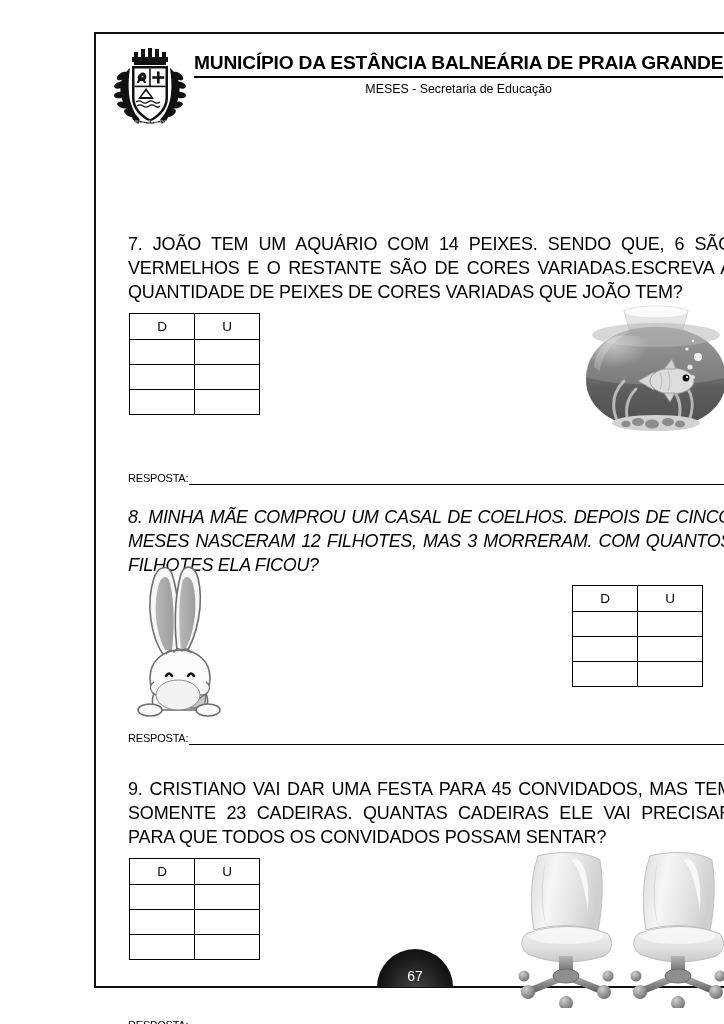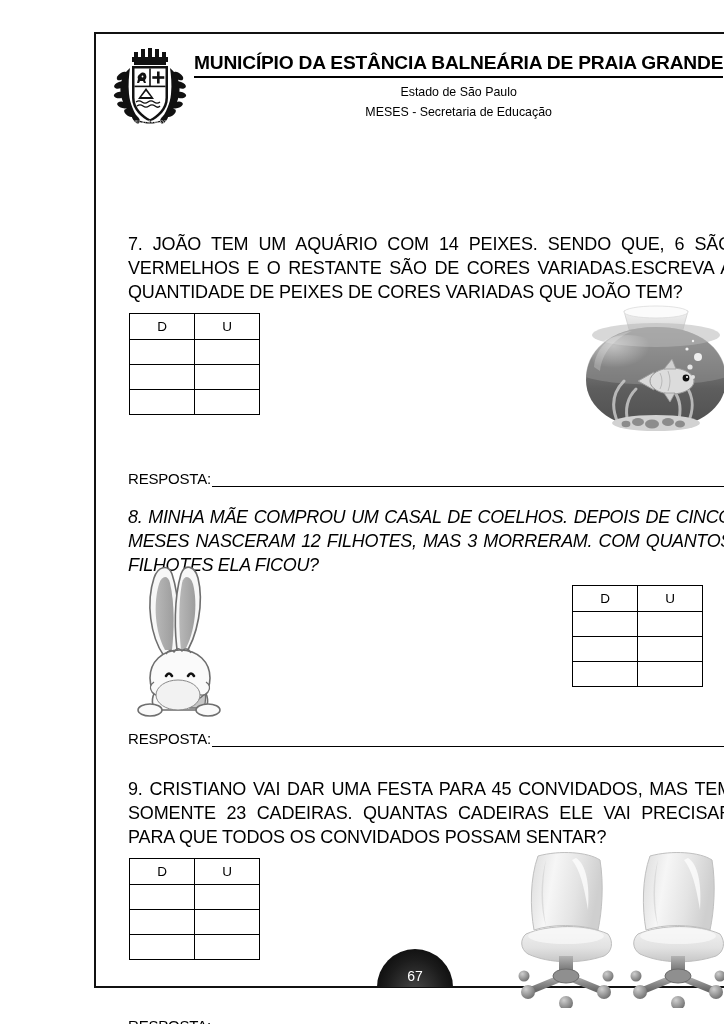--- a/index.html
+++ b/index.html
@@ -110,21 +110,21 @@
   }
   table.du-table td.hdr { height: 25px; }
 
   
   .resposta-row {
     display: flex;
     align-items: flex-end;
     width: 604px;
   }
   .resposta-label {
-    font-size: 15px;
+    font-size: 11px;
     letter-spacing: -0.2px;
     line-height: 1;
     padding-bottom: 1px;
     white-space: nowrap;
   }
   .resposta-line {
     flex: 1;
     border-bottom: 1.6px solid #000;
     height: 13px;
     margin-left: 1px;
@@ -213,21 +213,20 @@
           <path d="M24 56 q3-2.4 6 0 q3 2.4 6 0 q3-2.4 6 0 q3 2.4 6 0"></path>
           <path d="M25 60 q3-2.4 6 0 q3 2.4 6 0 q3-2.4 6 0 q3 2.4 5 0"></path>
         </g>
 
         <path d="M19 70 C27 78 49 78 57 70 C51 80 25 80 19 70 Z" fill="#111"></path>
         <text x="38" y="76.6" font-size="3.4" fill="#fff" text-anchor="middle" font-family="'Liberation Sans', sans-serif" letter-spacing="0.5">XVII XI MCMLXVII</text>
       </svg>
 
       <div class="header-text">
         <div class="header-title">MUNICÍPIO DA ESTÂNCIA BALNEÁRIA DE PRAIA GRANDE</div>
-        <div class="header-sub1">Estado de São Paulo</div>
         <div class="header-sub2">MESES - Secretaria de Educação</div>
       </div>
     </div>
 
     <div class="question-block">
       <p class="q-text abs" style="left:16px; top:103px; width:604px;">7. JOÃO TEM UM AQUÁRIO COM 14 PEIXES. SENDO QUE, 6 SÃO VERMELHOS E O RESTANTE SÃO DE CORES VARIADAS.ESCREVA A QUANTIDADE DE PEIXES DE CORES VARIADAS QUE JOÃO TEM?</p>
 
       <table class="du-table abs" style="left:17px; top:183px;">
         <tbody>
             <tr>

